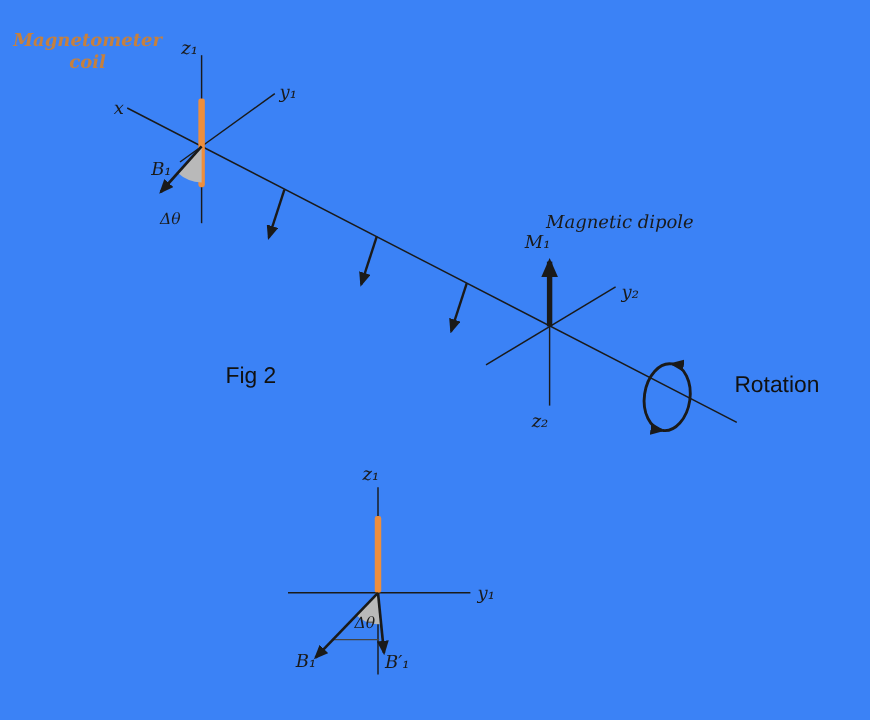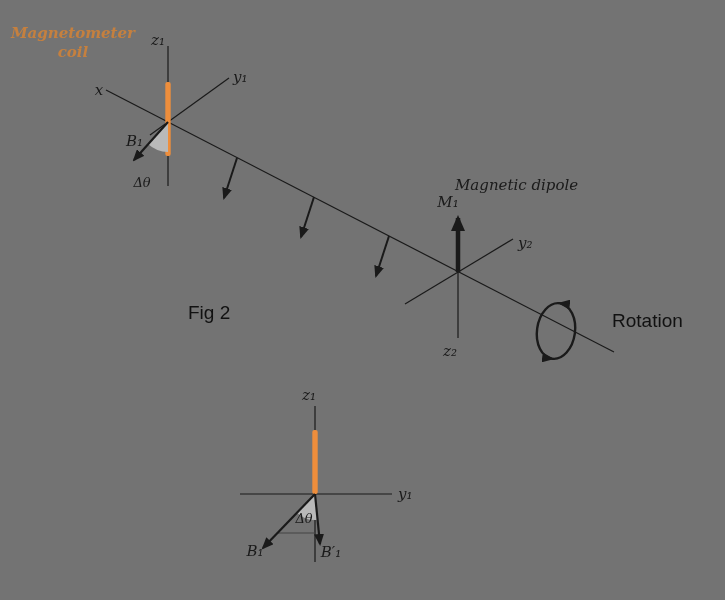--- a/index.html
+++ b/index.html
@@ -1,16 +1,16 @@
 <!DOCTYPE html>
 <html><head>
 <meta charset="utf-8">
 <style>
   html,body { margin:0; padding:0; background:#ffffff; }
-  .canvas { width:725px; height:600px; background:#737373; position:relative; overflow:hidden; }
+  .canvas { width:725px; height:600px; background:#3b82f6; position:relative; overflow:hidden; }
   svg { display:block; }
   .ink-line   { stroke:#1a1a1a; stroke-width:1.2; fill:none; }
   .arrow-line { stroke:#1a1a1a; stroke-width:2.2; fill:none; }
   .field-line { stroke:#1a1a1a; stroke-width:2;   fill:none; }
   .thick-line { stroke:#1a1a1a; stroke-width:4.5; fill:none; }
   .ellipse-line { stroke:#1a1a1a; stroke-width:2.4; fill:none; }
   .thin-line  { stroke:#444444; stroke-width:1; fill:none; }
   .math  { font-family:"DejaVu Serif","DejaVu Sans",serif; font-style:italic; font-size:15px; fill:#1a1a1a; }
   .math-sm { font-family:"DejaVu Serif","DejaVu Sans",serif; font-style:italic; font-size:13px; fill:#1a1a1a; }
   .math-tan { font-family:"DejaVu Serif","DejaVu Sans",serif; font-style:italic; font-weight:bold; font-size:15px; }

